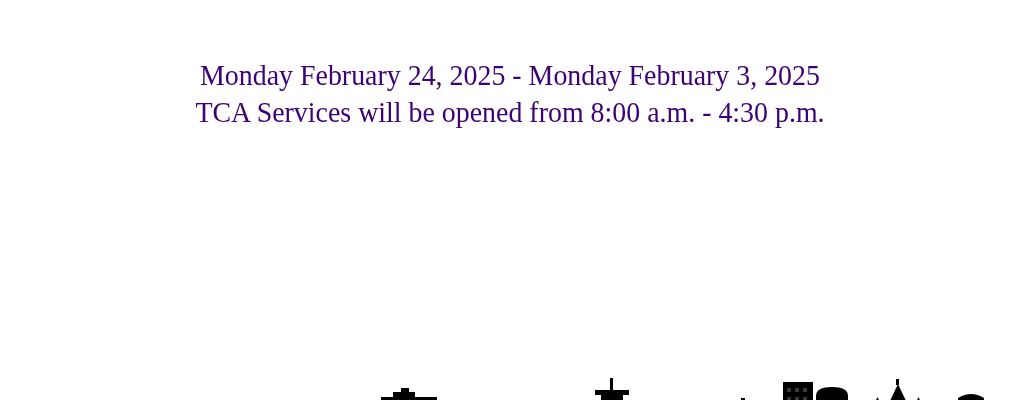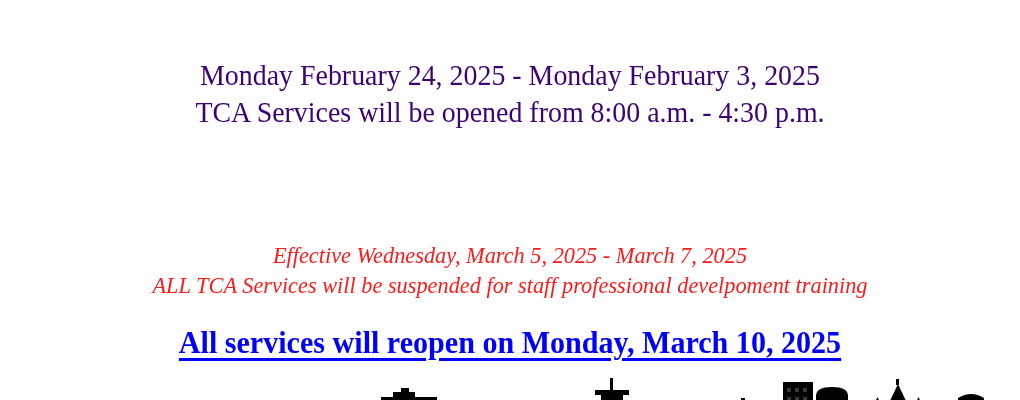--- a/index.html
+++ b/index.html
@@ -108,28 +108,21 @@
 <body>
 
 <div class="notice">
 
   <div class="text-block group-hours">
     <span class="line">Monday February 24, 2025 - Monday February 3, 2025</span>
     <span class="line">TCA Services will be opened from 8:00 a.m. - 4:30 p.m.</span>
   </div>
 
 
-  <div class="text-block group-suspended">
-    <span class="line">Effective Wednesday, March 5, 2025 - March 7, 2025</span>
-    <span class="line">ALL TCA Services will be suspended for staff professional develpoment training</span>
-  </div>
-
-  <div class="text-block group-reopen">
-    <span class="line">All services will reopen on Monday, March 10, 2025</span>
-  </div>
+
 
   <svg class="skyline" viewBox="0 0 1020 70" preserveAspectRatio="none" aria-hidden="true">
     <g fill="#000000">
 
       <rect x="154" y="56" width="9" height="14"></rect>
       <rect x="151" y="53" width="15" height="4"></rect>
       <path d="M158.5 47 L163 53 L154 53 Z"></path>
       <rect x="157" y="44" width="3" height="4"></rect>
 
       <path d="M172 70 L172 62 Q176 44 228 42 Q280 44 284 62 L284 70 Z"></path>

